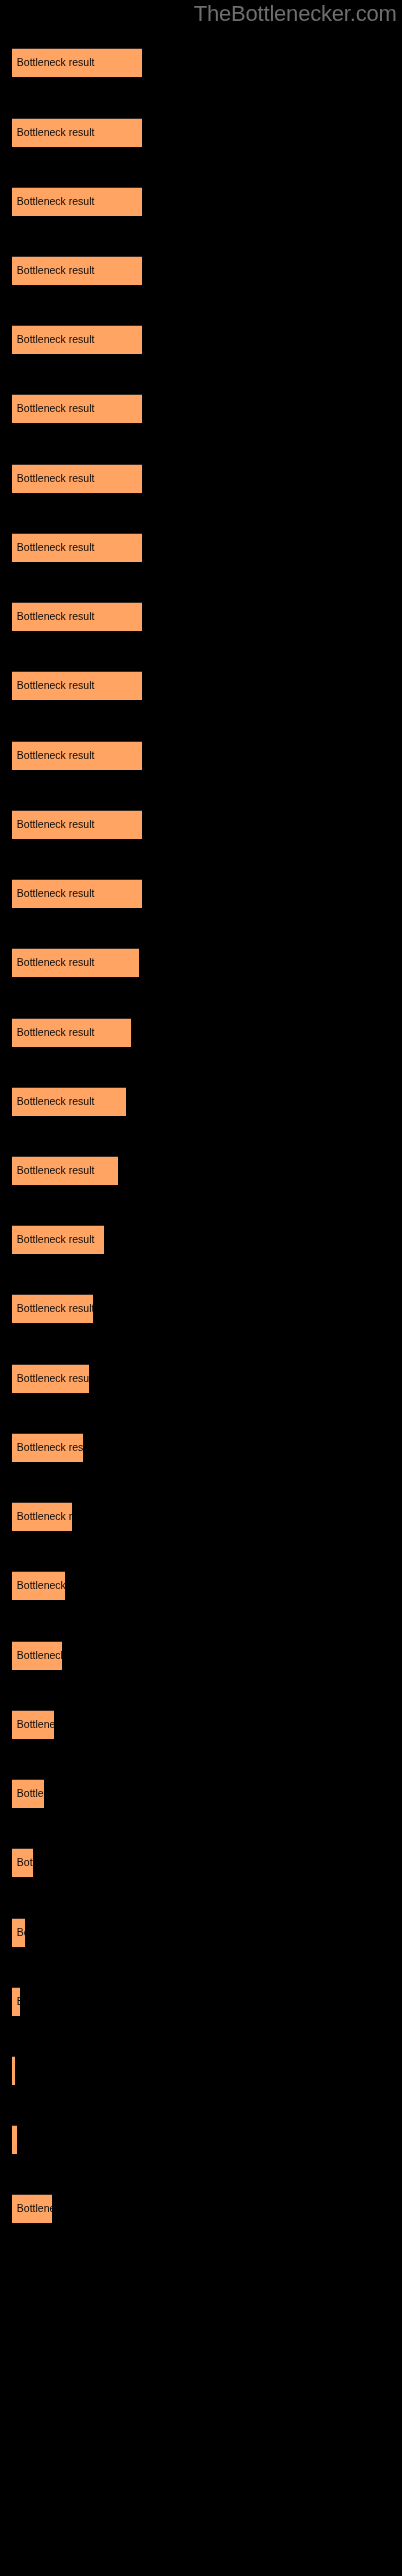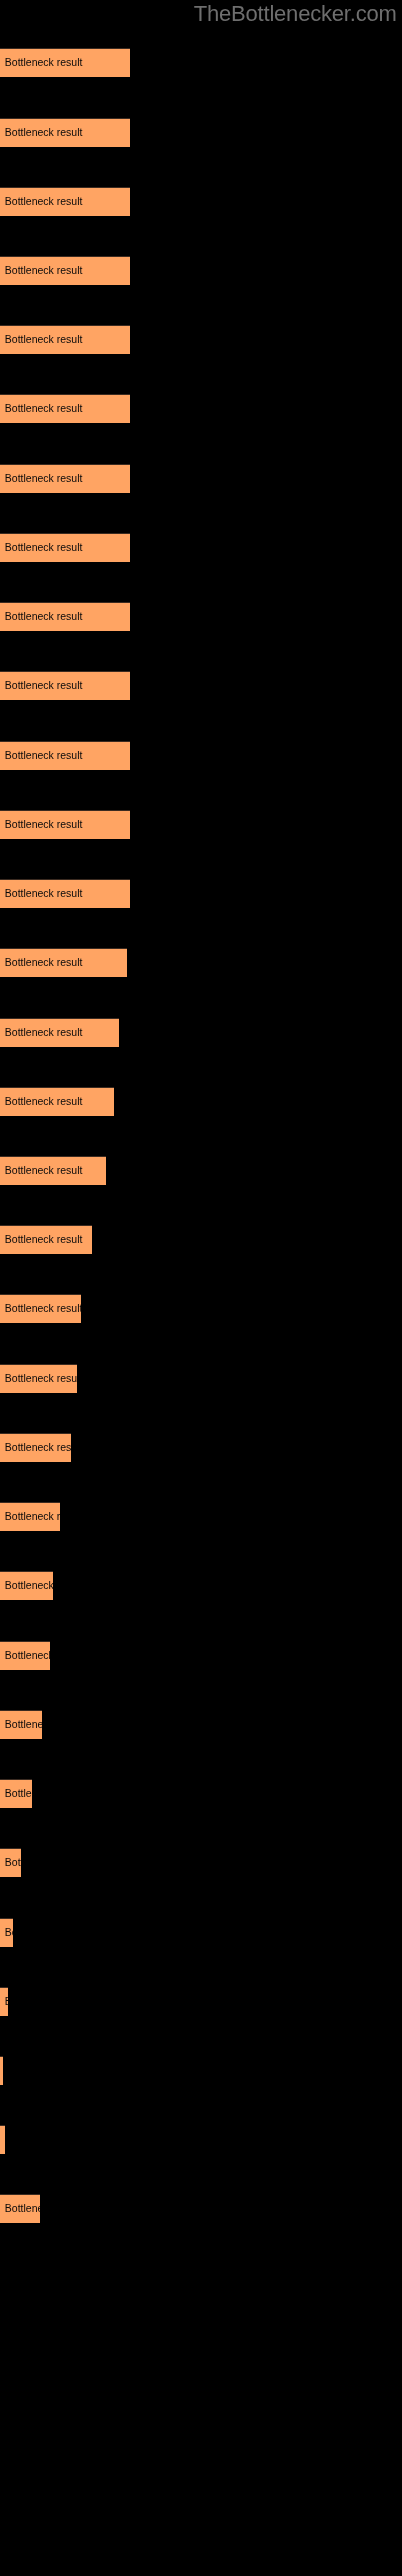--- a/index.html
+++ b/index.html
@@ -47,21 +47,21 @@
     position: absolute;
     left: 4.8px;
     color: #0a0a0a;
     font-size: 10.5px;
     font-family: "Liberation Sans", sans-serif;
     white-space: nowrap;
     line-height: 11.3px;
   }
   .bar-clip {
     position: absolute;
-    left: 0;
+    left: 12px;
     overflow: hidden;
   }
 </style>
 </head>
 <body>
 
 <div id="chart-root">
 
   <div id="watermark">TheBottlenecker.com</div>
 

